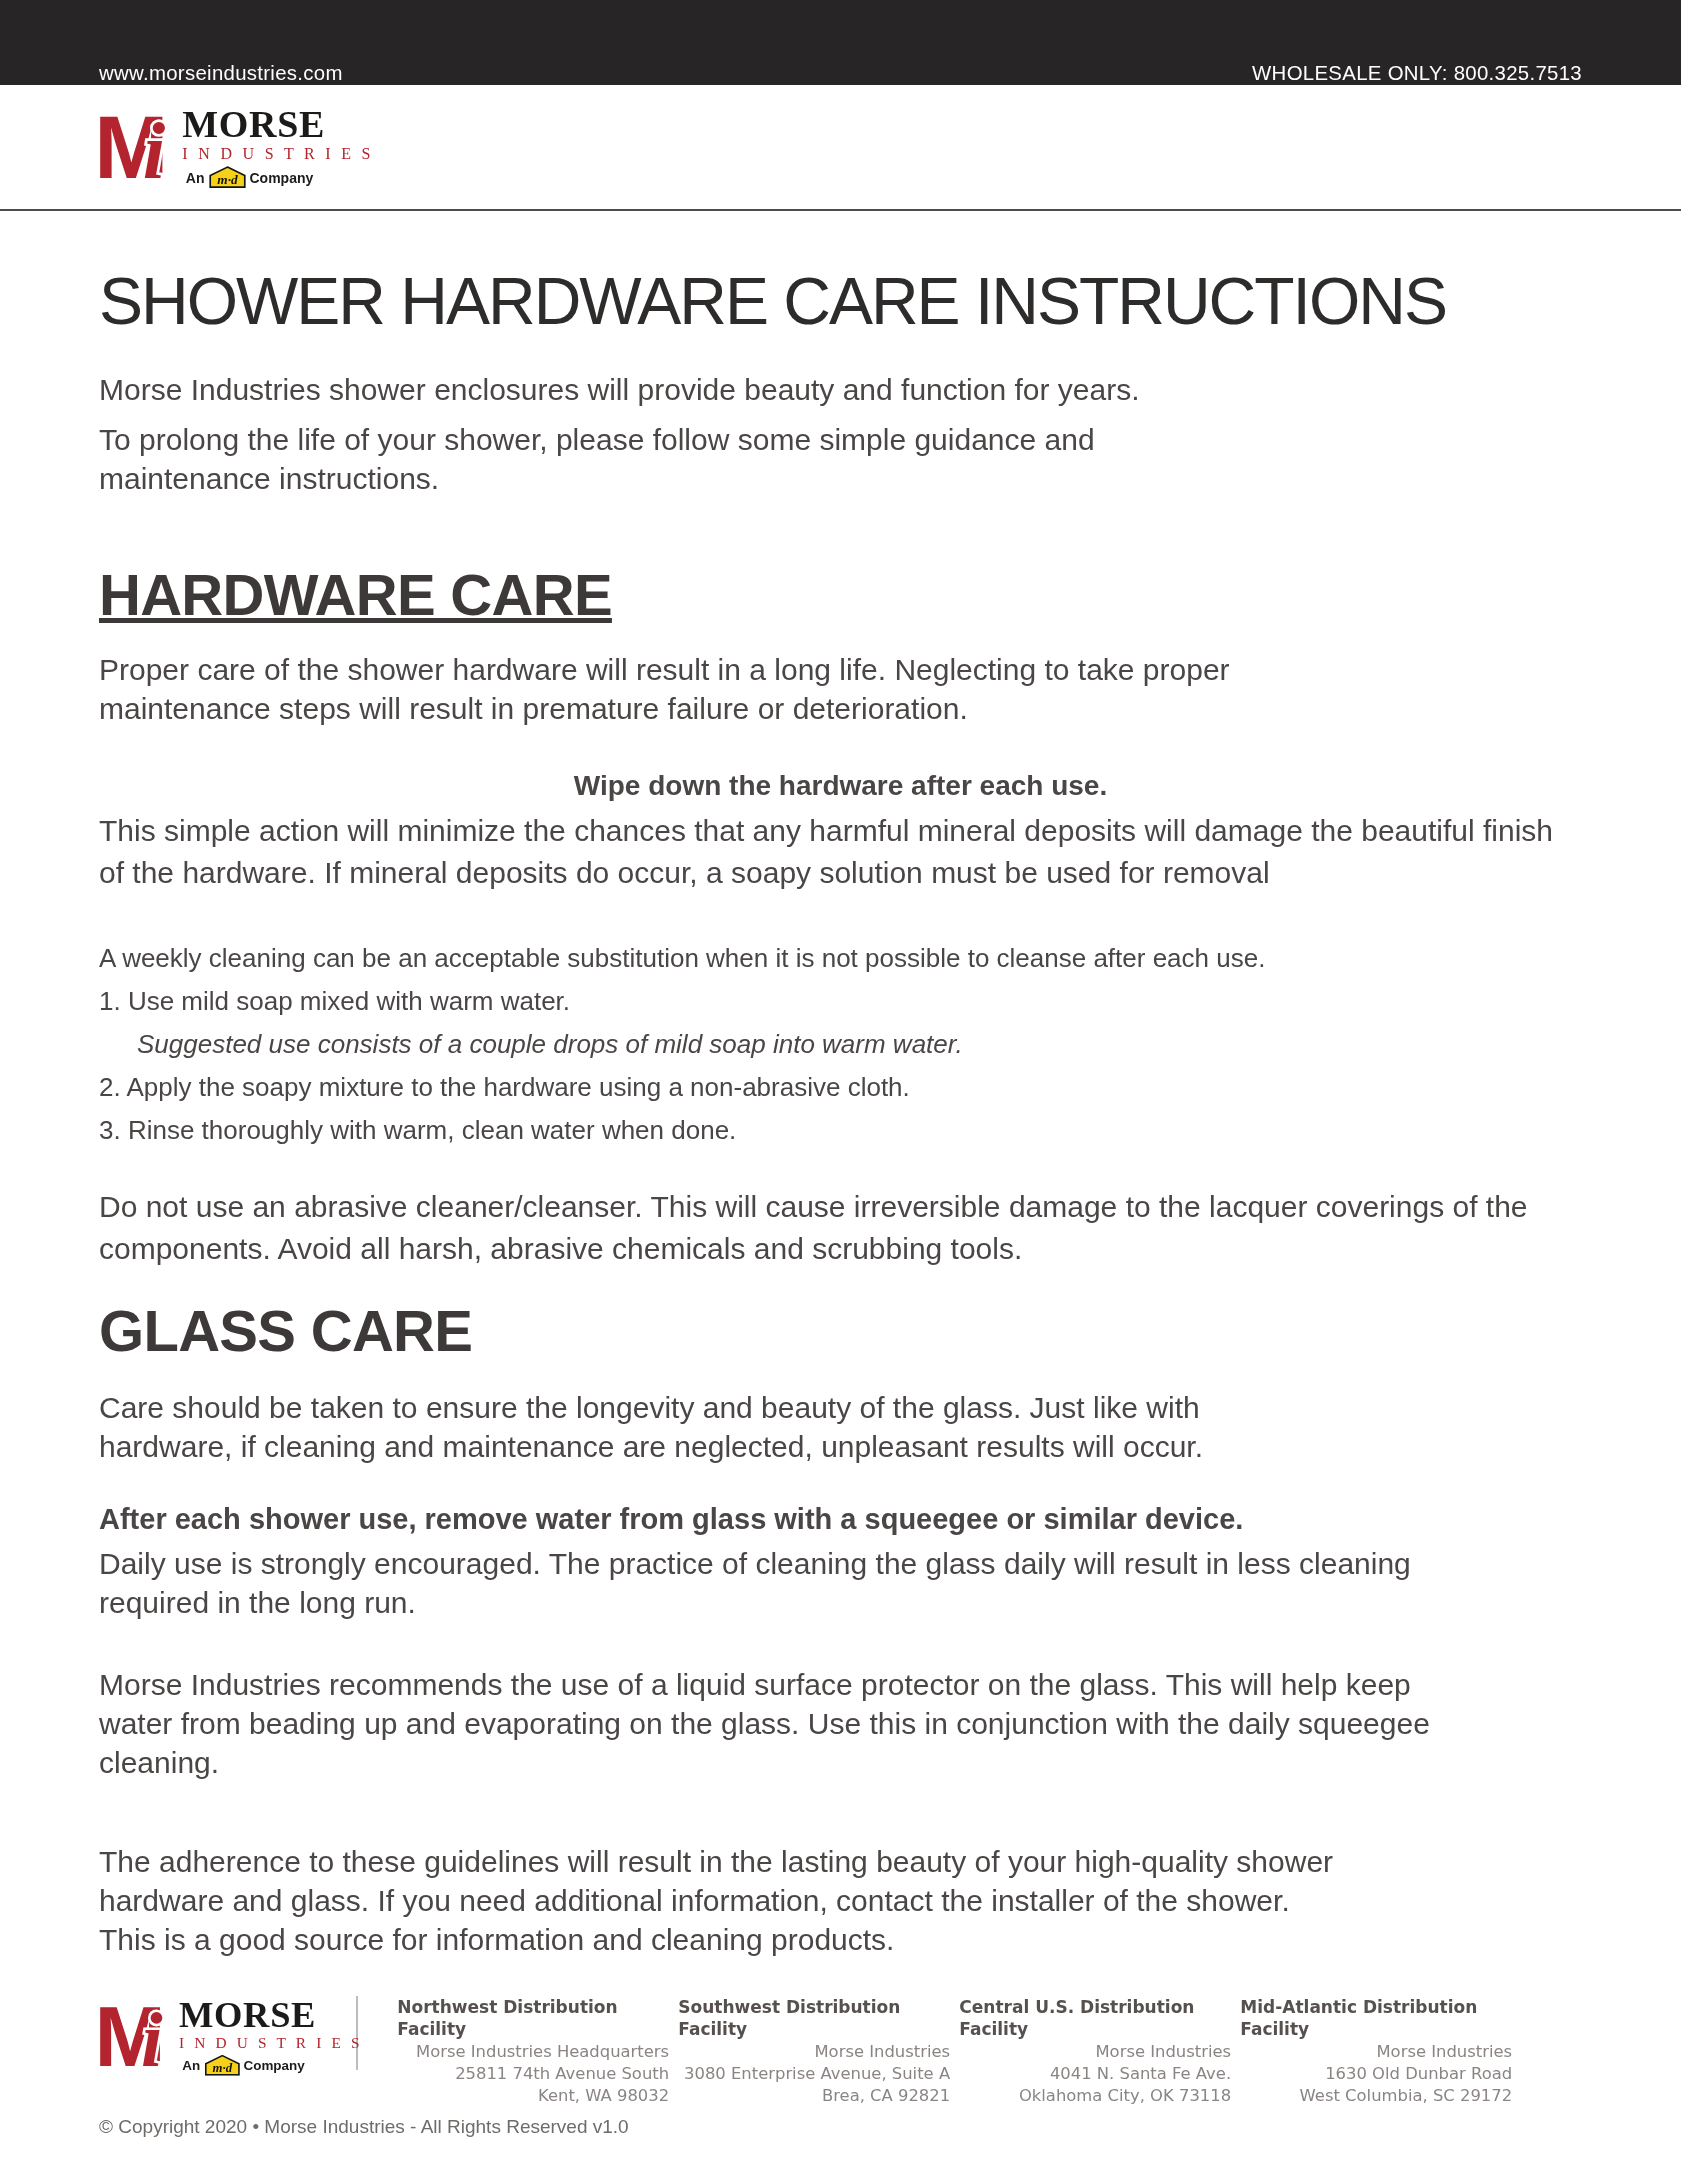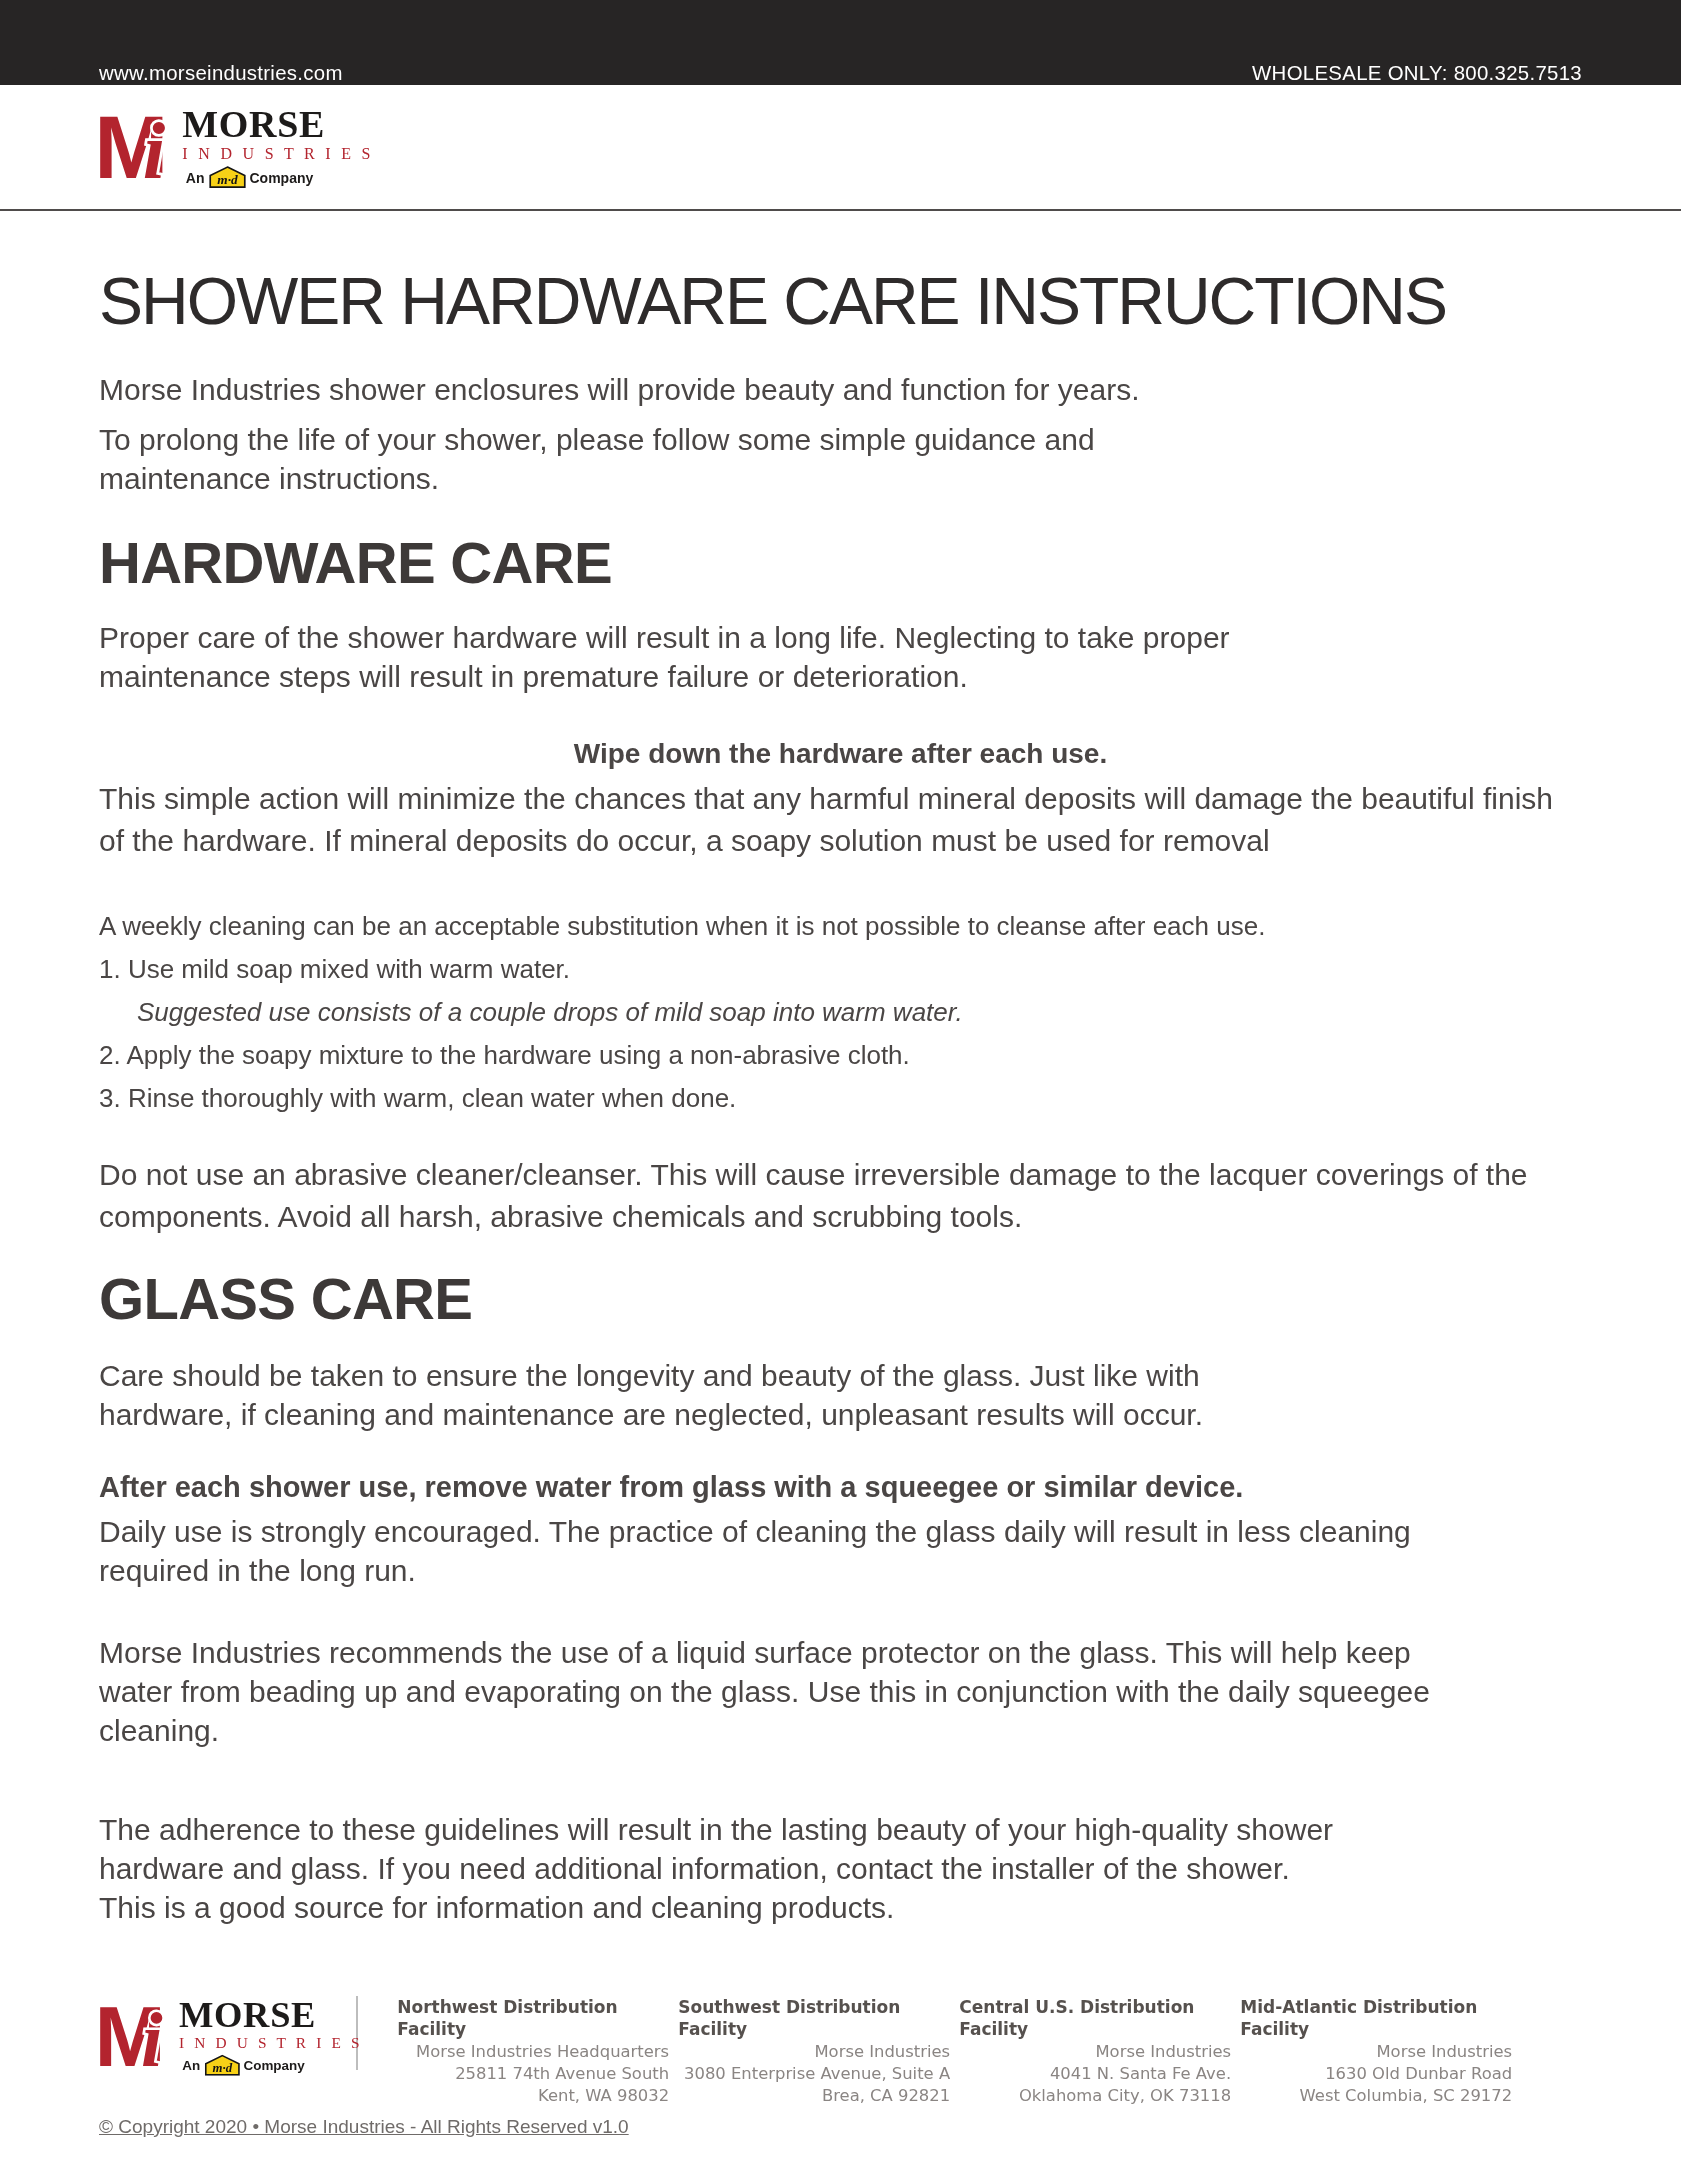--- a/index.html
+++ b/index.html
@@ -34,21 +34,21 @@
        color:#2e2b2b; letter-spacing:-2px; white-space:nowrap; }
   h2 { font-size:58px; line-height:1; font-weight:bold; color:#3d3938; letter-spacing:-0.7px; }
   .prelines { white-space:pre-line; }
   .para-lg { font-size:30px; line-height:39px; color:#4a4645; }
   .para-sm { font-size:30px; line-height:42px; color:#4a4645; }
   .lead-bold-sm { font-size:28px; font-weight:bold; color:#4a4645;text-align:center; }
   .lead-bold-lg { font-size:29px; font-weight:bold; color:#4a4645; }
 
   .mt-intro1 { margin-top:36px; }
   .mt-intro2 { margin-top:10.5px; }
-  .mt-h2hw  { margin-top:36px; }
+  .mt-h2hw  { margin-top:68px;text-decoration:underline; }
   .mt-hwlead { margin-top:26px; }
   .mt-wipehead { margin-top:42px; }
   .mt-wipebody { margin-top:8px; }
   .steps { margin-top:43px; font-size:26px; line-height:43px; color:#4a4645; }
   .step-note { font-style:italic; padding-left:38px; }
   .mt-warning { margin-top:34px; }
   .mt-h2glass { margin-top:32px; }
   .mt-glasslead { margin-top:28px; }
   .mt-squeegee { margin-top:37px; }
   .mt-squeegeebody { margin-top:8px; }
@@ -56,21 +56,21 @@
   .mt-closing { margin-top:60px; }
 
   
   .footer { position:absolute; left:99px; right:79px; top:1996px; }
   .footer-row { display:flex; align-items:flex-start; }
   .footer .logo { transform:scale(.96); transform-origin:left top; }
   .footer-divider { width:2px; height:74px; background:#bdbdbd; margin-left:43px; margin-right:39px; flex:0 0 auto; }
   .facility { width:281px; padding-right:9.2px; font-family:"DejaVu Sans",sans-serif; }
   .facility h3 { font-size:17px; line-height:22.3px; color:#56514e; font-weight:bold; }
   .facility div { font-size:16.4px; line-height:22px; color:#8a8583;text-align:right; }
-  .copyright { margin-top:9.2px; font-size:19px; color:#6f6b69;text-decoration:underline; }
+  .copyright { margin-top:9.2px; font-size:19px; color:#6f6b69; }
 </style>
 </head>
 <body>
 
 <div class="page">
 
   <header class="topbar">
     <span>www.morseindustries.com</span>
     <span>WHOLESALE ONLY: 800.325.7513</span>
   </header>

